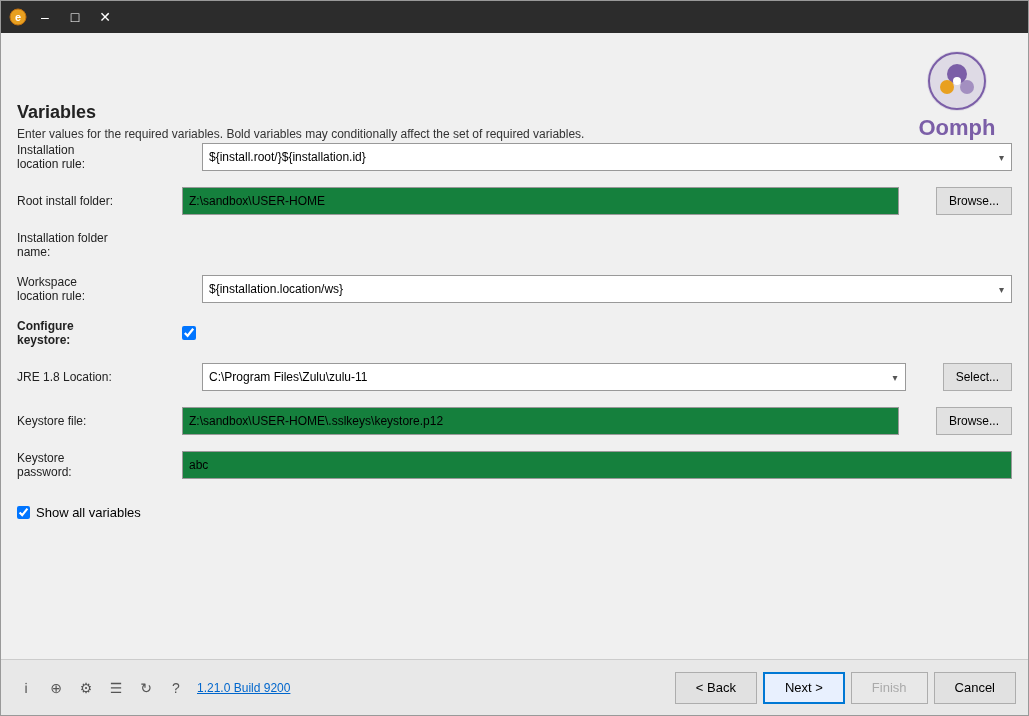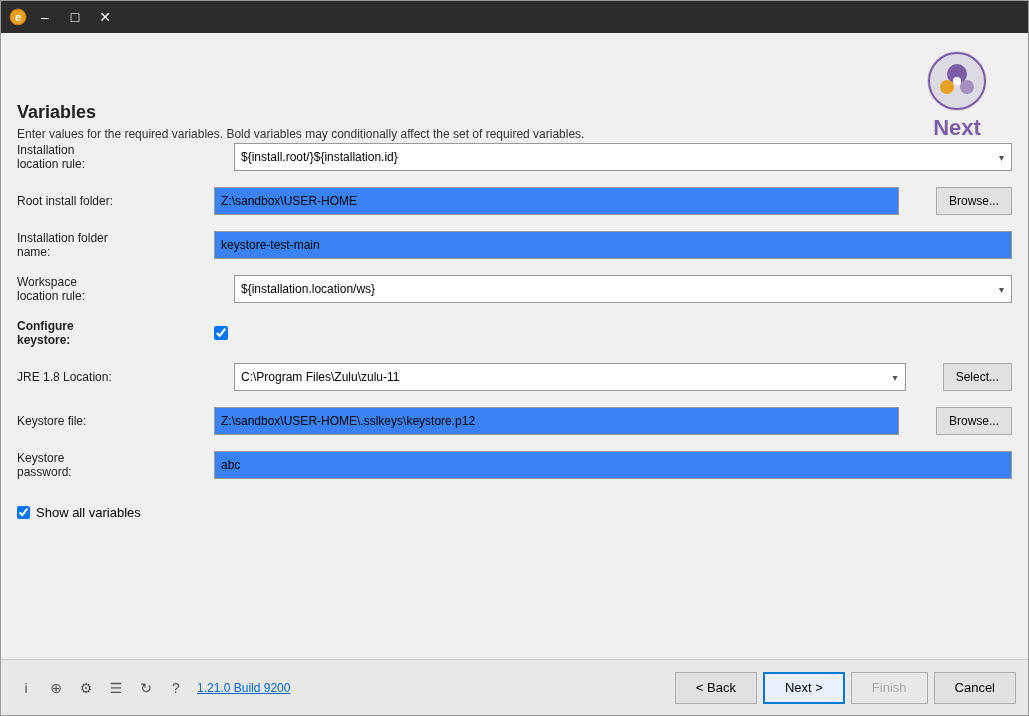--- a/index.html
+++ b/index.html
@@ -99,41 +99,40 @@
     .form-area {
       flex: 1;
       overflow-y: auto;
     }
 
     .form-row {
       display: flex;
       align-items: center;
       margin-bottom: 12px;
       min-height: 32px;
-      gap: 32px;
     }
     .form-label {
       width: 165px;
       flex-shrink: 0;
       font-size: 12px;
       color: #222;
       padding-right: 8px;
     }
     .form-label.bold { font-weight: bold; }
     .form-control-wrap {
       flex: 1;
       display: flex;
       align-items: center;
       gap: 6px;
     }
     input[type="text"], input[type="password"] {
       flex: 1;
       height: 28px;
       border: 1px solid #999;
-      background: #3b82f6;
+      background: #15803d;
       padding: 0 6px;
       font-size: 12px;
       outline: none;
     }
     .dropdown-wrap {
       flex: 1;
       position: relative;
       display: flex;
       align-items: center;
     }
@@ -276,21 +275,21 @@
       </div>
       <div class="oomph-logo">
         <svg class="oomph-circle" viewBox="0 0 64 64">
           <circle cx="32" cy="32" r="30" fill="#7b5ea7" opacity="0.15"></circle>
           <circle cx="32" cy="32" r="28" fill="none" stroke="#7b5ea7" stroke-width="2"></circle>
           <circle cx="32" cy="25" r="10" fill="#7b5ea7"></circle>
           <circle cx="22" cy="38" r="7" fill="#e8a020"></circle>
           <circle cx="42" cy="38" r="7" fill="#7b5ea7" opacity="0.6"></circle>
           <circle cx="32" cy="32" r="4" fill="#fff"></circle>
         </svg>
-        <span class="oomph-label">Next</span>
+        <span class="oomph-label">Oomph</span>
       </div>
     </div>
 
     <div class="form-area">
 
       <div class="form-row">
         <div class="form-label">Installation<br>location rule:</div>
         <div class="form-control-wrap">
           <div class="dropdown-wrap">
             <select class="dropdown-input">
@@ -304,23 +303,20 @@
       <div class="form-row">
         <div class="form-label">Root install folder:</div>
         <div class="form-control-wrap">
           <input type="text" value="Z:\sandbox\USER-HOME" style="">
           <button class="btn">Browse...</button>
         </div>
       </div>
 
       <div class="form-row">
         <div class="form-label">Installation folder<br>name:</div>
-        <div class="form-control-wrap">
-          <input type="text" value="keystore-test-main" style="">
-        </div>
       </div>
 
       <div class="form-row">
         <div class="form-label">Workspace<br>location rule:</div>
         <div class="form-control-wrap">
           <div class="dropdown-wrap">
             <select class="dropdown-input">
               <option>${installation.location/ws}</option>
             </select>
             <span class="dropdown-arrow">▾</span>

